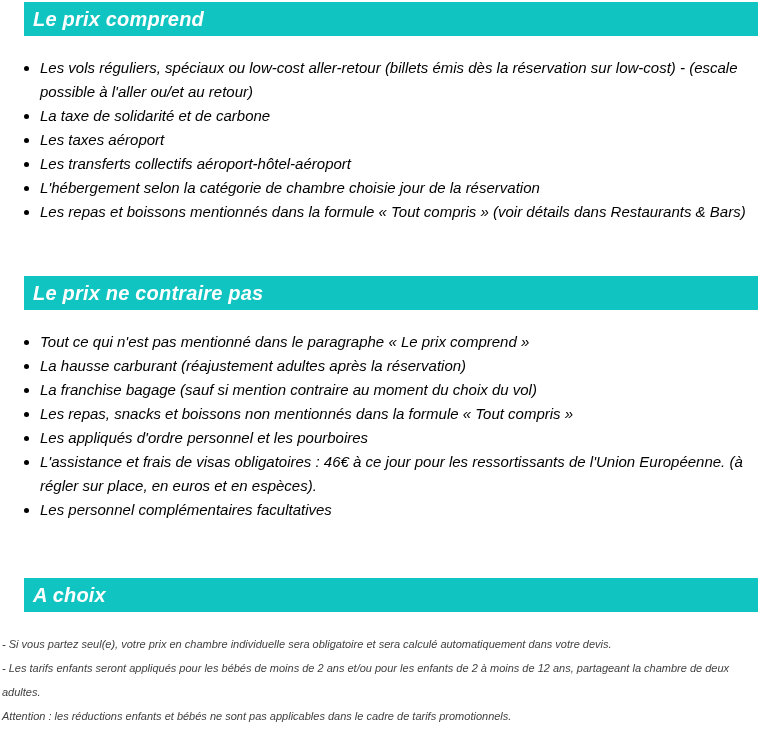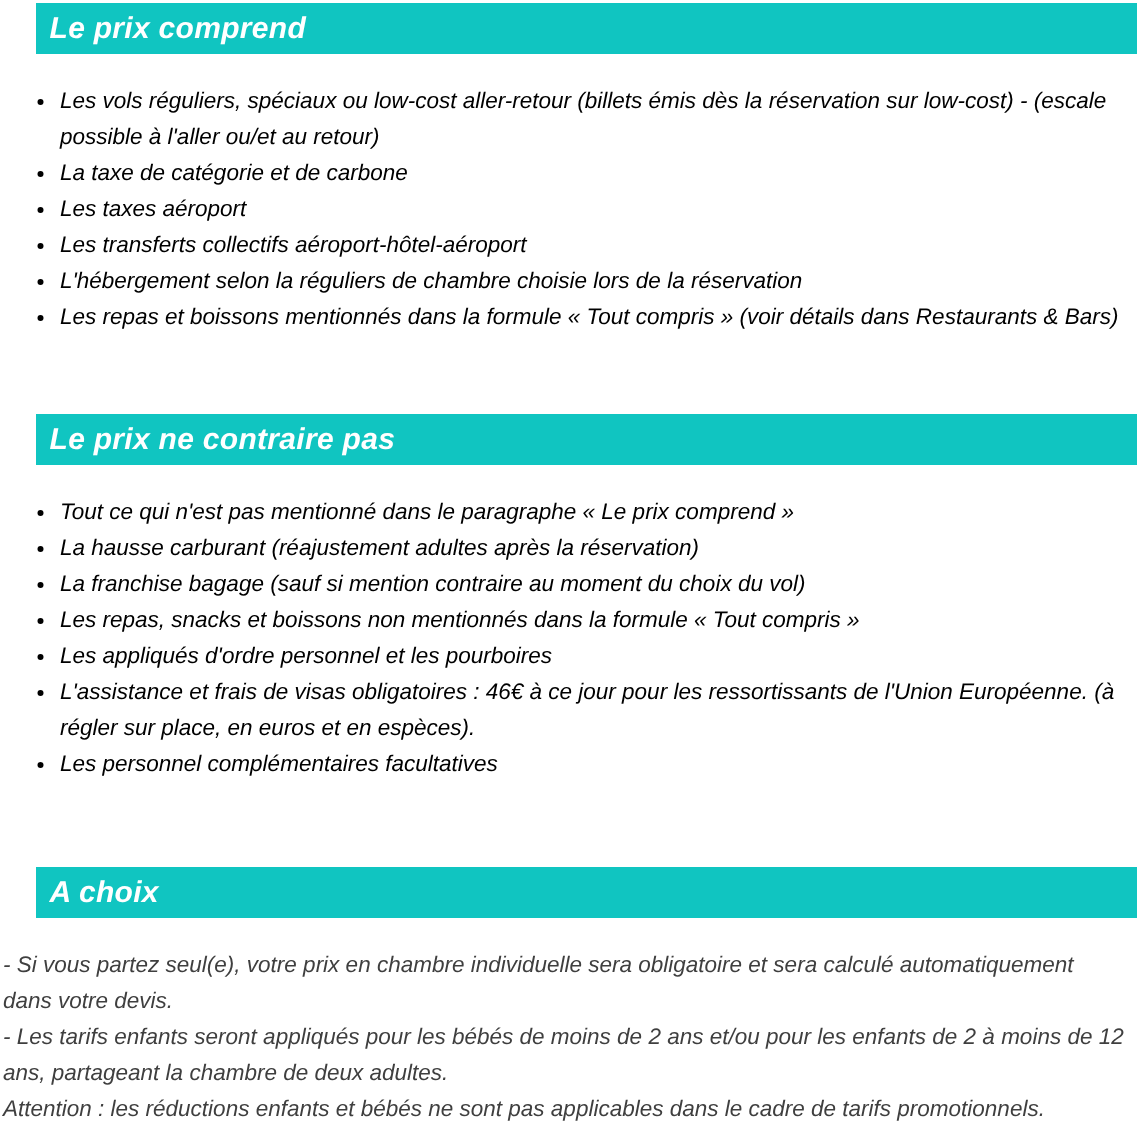--- a/index.html
+++ b/index.html
@@ -45,39 +45,39 @@
     font-style: italic;
     line-height: 24px;
   }
   .notes {
     margin-top: 20px;
     padding-left: 2px;
     padding-right: 6px;
   }
   .notes p {
     color: #3f3f3f;
-    font-size: 15px;
+    font-size: 11px;
     font-style: italic;
     line-height: 24px;
   }
 </style>
 </head>
 <body>
 
 <div class="page">
 
   <div class="section-header bar-1">
     <span>Le prix comprend</span>
   </div>
   <ul class="bullets">
     <li>Les vols réguliers, spéciaux ou low-cost aller-retour (billets émis dès la réservation sur low-cost) - (escale possible à l'aller ou/et au retour)</li>
-    <li>La taxe de catégorie et de carbone</li>
+    <li>La taxe de solidarité et de carbone</li>
     <li>Les taxes aéroport</li>
     <li>Les transferts collectifs aéroport-hôtel-aéroport</li>
-    <li>L'hébergement selon la réguliers de chambre choisie lors de la réservation</li>
+    <li>L'hébergement selon la catégorie de chambre choisie jour de la réservation</li>
     <li>Les repas et boissons mentionnés dans la formule « Tout compris » (voir détails dans Restaurants &amp; Bars)</li>
   </ul>
 
   <div class="section-header bar-2">
     <span>Le prix ne contraire pas</span>
   </div>
   <ul class="bullets">
     <li>Tout ce qui n'est pas mentionné dans le paragraphe « Le prix comprend »</li>
     <li>La hausse carburant (réajustement adultes après la réservation)</li>
     <li>La franchise bagage (sauf si mention contraire au moment du choix du vol)</li>

